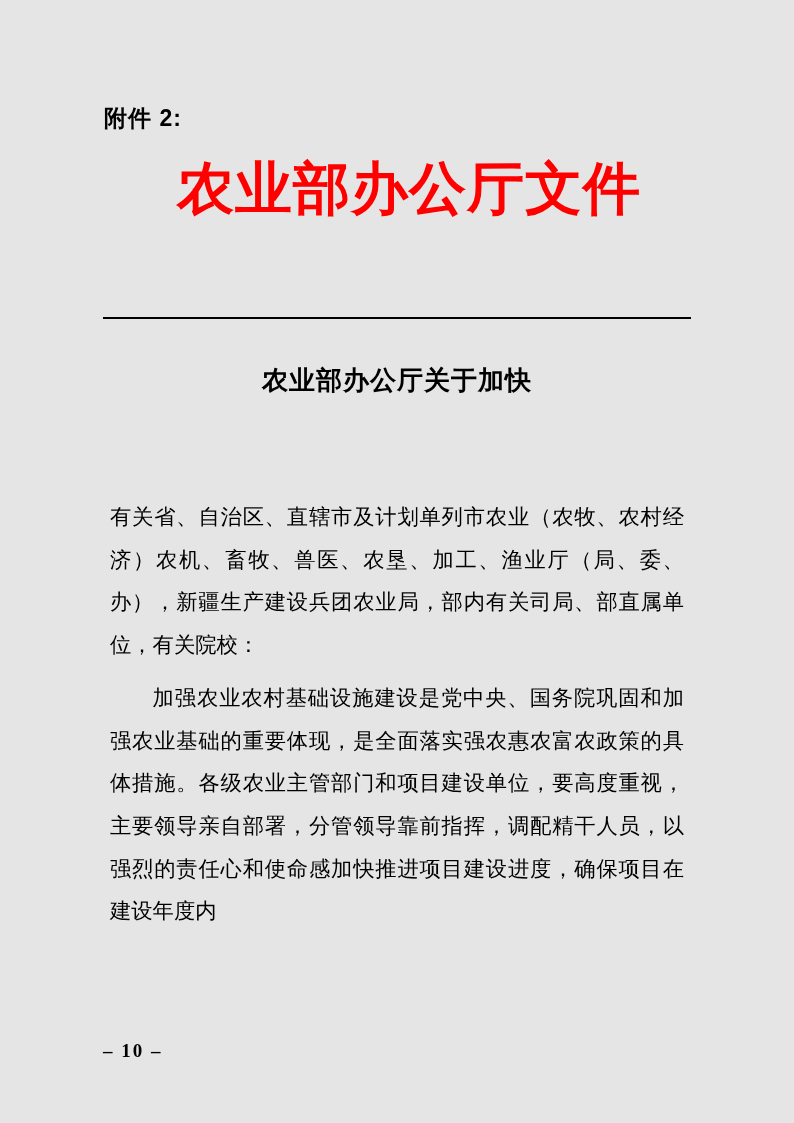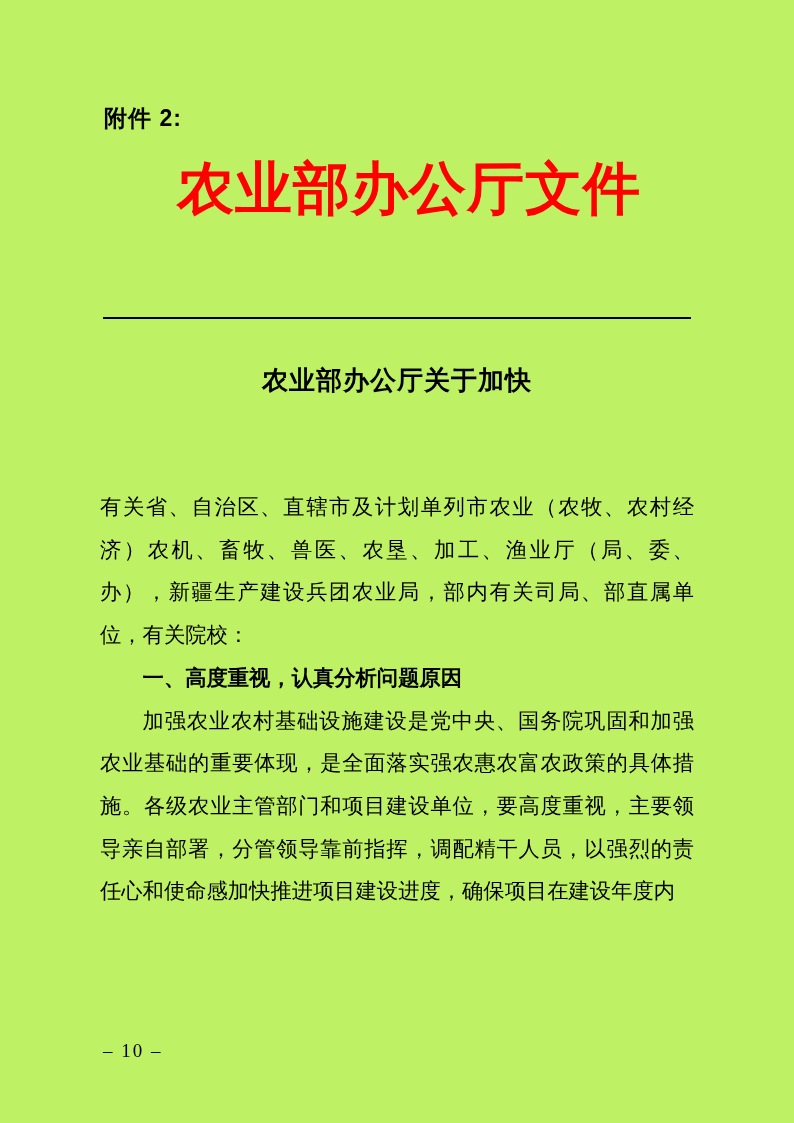--- a/index.html
+++ b/index.html
@@ -4,21 +4,21 @@
 <style>
   html, body {
     margin: 0;
     padding: 0;
     background: #ffffff;
   }
   .page {
     position: relative;
     width: 794px;
     height: 1123px;
-    background: #bef264;
+    background: #e5e5e5;
     overflow: hidden;
     font-family: "Liberation Serif", "DejaVu Serif", serif;
     color: #000000;
   }
   .attachment {
     position: absolute;
     left: 104px;
     top: 103px;
     font-size: 23px;
     font-weight: bold;
@@ -72,57 +72,57 @@
     position: absolute;
     left: 100px;
     top: 486px;
     width: 594px;
     font-size: 21.3px;
     line-height: 42.7px;
     text-align: justify;
     text-justify: inter-character;
   }
   .doc-body p {
-    margin: 0;
+    margin: 10px;
     padding: 0;
   }
   .doc-body p.indent {
     text-indent: 2em;
   }
   .doc-body p.heading {
     font-weight: bold;
     font-family: "Liberation Sans", "DejaVu Sans", sans-serif;
     text-align: left;
   }
   .page-number {
     position: absolute;
     left: 103px;
     top: 1040px;
     font-size: 19px;
     letter-spacing: 2px;
     font-family: "Liberation Serif", "DejaVu Serif", serif;
+    font-weight: bold;
   }
 </style>
 </head>
 <body>
 
 <div class="page">
 
   <div class="attachment">附件 2:</div>
 
   <div class="letterhead" style="color: rgb(255, 0, 0);">农业部办公厅文件</div>
 
 
   <div class="rule"></div>
 
   <div class="doc-title">
     <div>农业部办公厅关于加快</div>
   </div>
 
   <div class="doc-body" id="doc-body">
       <p class="">有关省、自治区、直辖市及计划单列市农业（农牧、农村经济）农机、畜牧、兽医、农垦、加工、渔业厅（局、委、办），新疆生产建设兵团农业局，部内有关司局、部直属单位，有关院校：</p>
-      <p class="indent heading">一、高度重视，认真分析问题原因</p>
       <p class="indent">加强农业农村基础设施建设是党中央、国务院巩固和加强农业基础的重要体现，是全面落实强农惠农富农政策的具体措施。各级农业主管部门和项目建设单位，要高度重视，主要领导亲自部署，分管领导靠前指挥，调配精干人员，以强烈的责任心和使命感加快推进项目建设进度，确保项目在建设年度内</p>
     </div>
 
   <div class="page-number">– 10 –</div>
 
 </div>
 
 </body></html>

